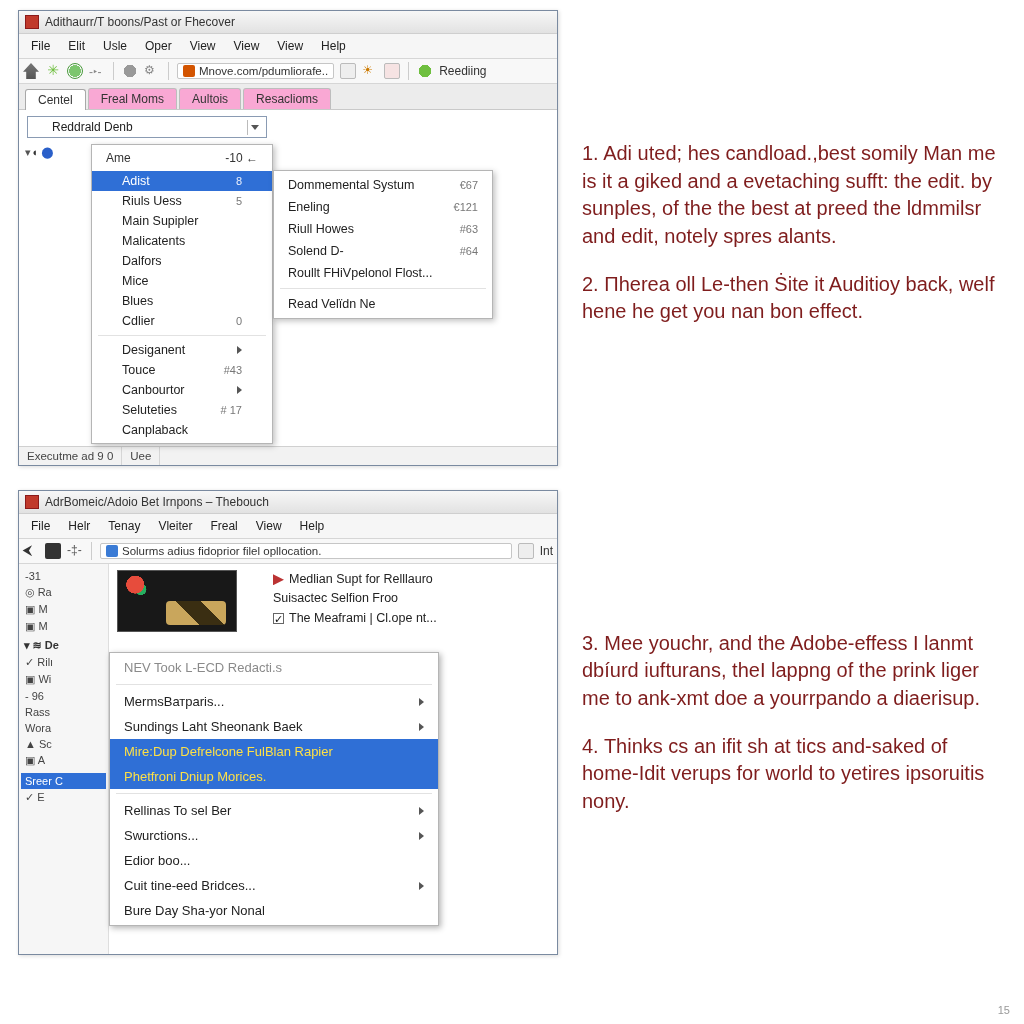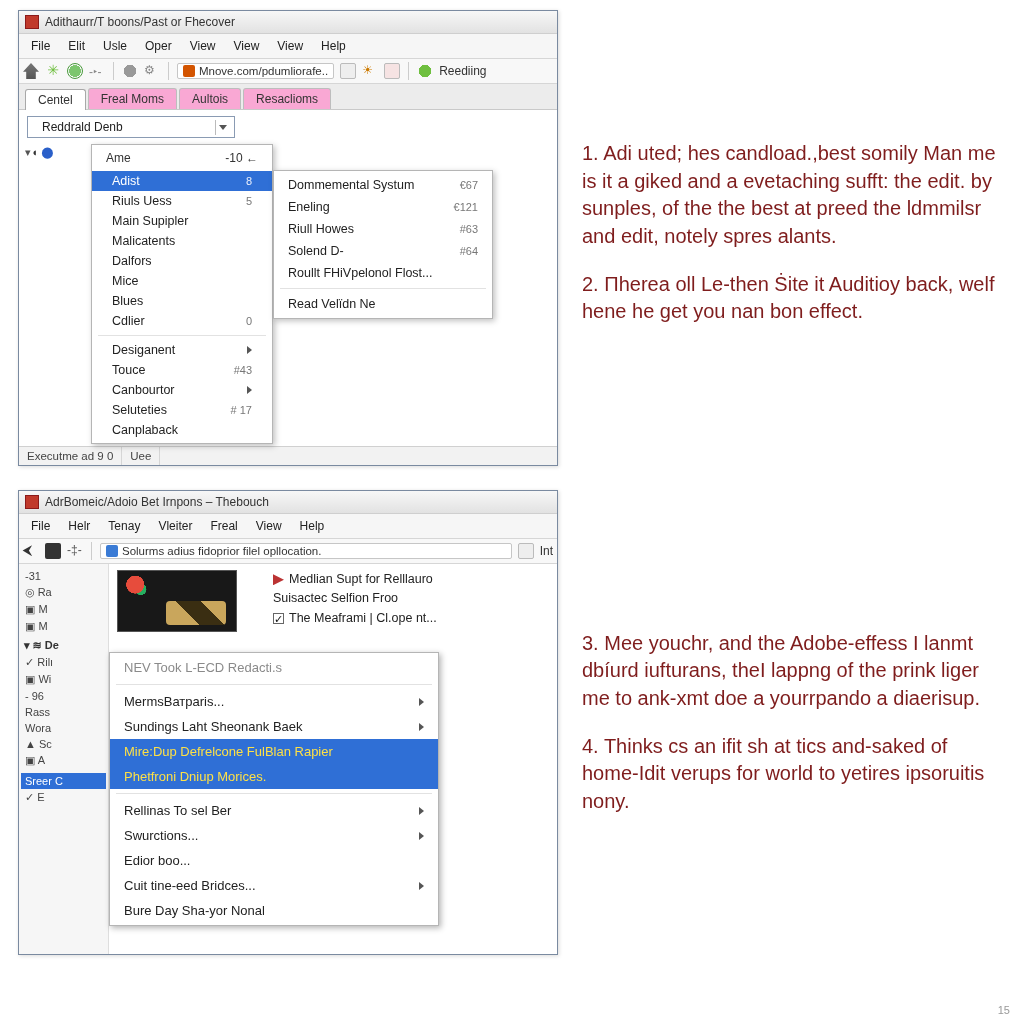--- a/index.html
+++ b/index.html
@@ -66,43 +66,43 @@
     border-bottom:1px solid #c9c9c9;gap:0;
   }
   .tab {
     border:1px solid #bdbdbd;border-bottom:none;border-radius:3px 3px 0 0;
     padding:3px 12px;background:#f9a8d4;color:#333;font-size:12px;
     margin-right:2px;
   }
   .tab.active { background:#fff;border-color:#a8a8a8;position:relative;top:1px; }
   .content1 { background:#fff;padding:6px 8px 0 8px;position:relative;height:336px; }
   .dropdown-field {
-    width:208px;height:22px;border:1px solid #8a9bb3;background:#fff;
+    width:240px;height:22px;border:1px solid #8a9bb3;background:#fff;
     display:flex;align-items:center;justify-content:space-between;
-    padding:0 4px 0 14px;color:#222;font-size:12px;
+    padding:0 4px 0 24px;color:#222;font-size:12px;
   }
   .dropdown-field .chev {
     width:15px;height:15px;border-left:1px solid #bbb;
     display:flex;align-items:center;justify-content:center;
   }
   .tri-down{width:0;height:0;border-left:4px solid transparent;border-right:4px solid transparent;border-top:5px solid #555;}
   .side-icons {
     position:absolute;left:6px;top:36px;display:flex;gap:2px;font-size:11px;color:#555;
   }
   .main-menu {
     position:absolute;left:72px;top:34px;width:182px;
     border:1px solid #b5b5b5;background:#fff;box-shadow:2px 2px 6px rgba(0,0,0,0.25);
     padding:3px 0;
   }
   .menu-head {
     display:flex;justify-content:space-between;padding:3px 14px 6px 14px;
     color:#333;font-size:12px;
   }
   .menu-row { display:flex;justify-content:space-between;align-items:center;
-    padding:3px 20px;color:#222;font-size:12.5px; }
+    padding:3px 30px;color:#222;font-size:12.5px; }
   .menu-row.sel { background:#2f6fd6;color:#fff; }
   .menu-row .sub { color:#777;font-size:11px; }
   .menu-row.sel .sub { color:#e8eefc; }
   .menu-sep { height:1px;background:#e2e2e2;margin:4px 6px; }
   .arrow-r{width:0;height:0;border-top:4px solid transparent;border-bottom:4px solid transparent;border-left:5px solid #555;}
   .submenu {
     position:absolute;left:254px;top:60px;width:220px;
     border:1px solid #b5b5b5;background:#fff;box-shadow:2px 2px 6px rgba(0,0,0,0.25);
     padding:3px 0;
   }

